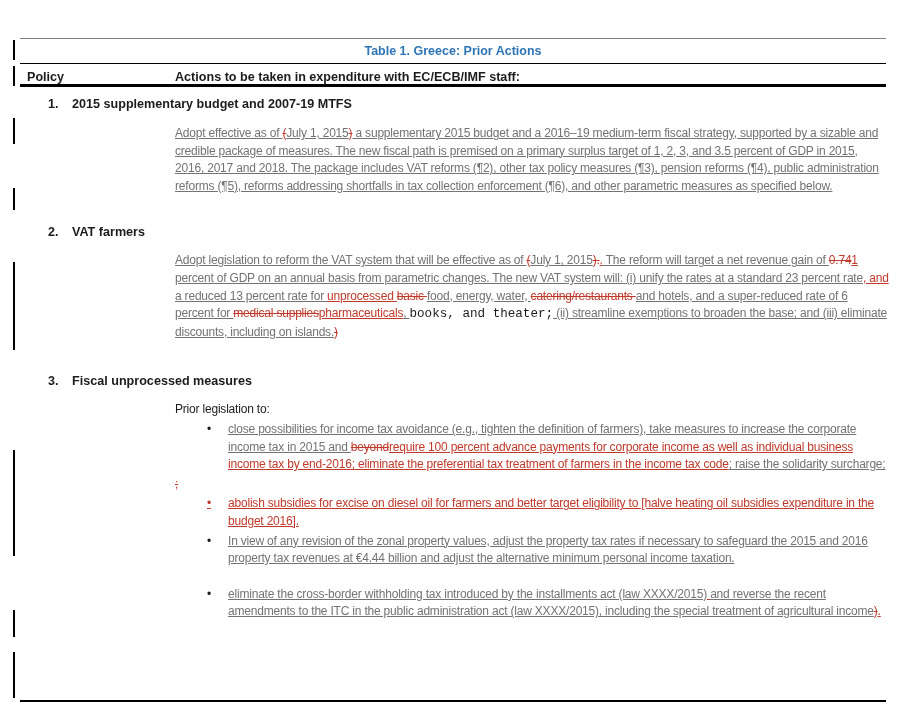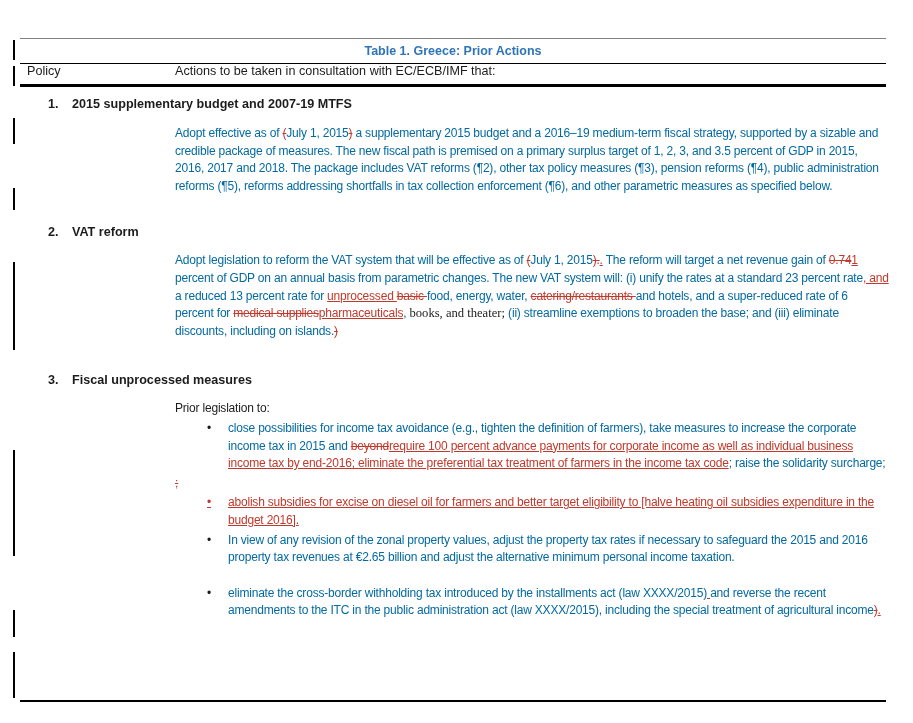--- a/index.html
+++ b/index.html
@@ -10,22 +10,22 @@
   .page{position:relative;width:913px;height:723px;}
   .change-bar{position:absolute;left:13px;width:2px;background:#000;}
   .sheet{position:absolute;left:20px;top:38px;width:866px;}
   .title-row{
     border-top:1px solid var(--border_gray);
     height:24px;display:flex;align-items:center;justify-content:center;
     color:var(--title_blue);font-weight:bold;font-size:12.5px;
   }
   .header-row{
     border-top:1px solid #000;border-bottom:3px solid #000;
-    height:20px;display:flex;align-items:flex-start;
-    font-weight:normal;font-size:12.6px;
+    height:20px;display:flex;align-items:flex-end;
+    font-weight:bold;font-size:12.6px;
   }
   .cell-policy{width:148px;padding-left:7px;}
   .cell-actions{flex:1;}
   .docbody{font-size:12px;line-height:17.6px;letter-spacing:-0.2px;}
   .item-heading{font-weight:bold;font-size:12.6px;line-height:16px;display:flex;letter-spacing:0;}
   .item-heading .num{margin-left:28px;width:24px;flex-shrink:0;}
   .ih1{margin-top:9px;}
   .ih2{margin-top:29px;}
   .ih3{margin-top:32px;}
   .para{margin-left:155px;width:714px;}
@@ -35,24 +35,24 @@
   .bullets{margin-top:2px;}
   .bullet-row{display:flex;margin-left:187px;}
   .bullet-row .marker{width:21px;flex-shrink:0;}
   .bullet-row .marker.red{color:var(--track_red);text-decoration:underline;}
   .bullet-row .btext{width:668px;}
   .row-b1{margin-top:2px;}
   .row-stray{margin-left:155px;margin-top:2px;}
   .row-b2{margin-top:2px;}
   .row-b3{margin-top:2px;}
   .row-b4{margin-top:18px;}
-  .seg-n{color:#0369a1;}
+  .seg-n{color:#737373;text-decoration:underline;}
   .seg-d{color:var(--track_red);text-decoration:line-through;}
   .seg-i{color:var(--track_red);text-decoration:underline;}
-  .seg-serif{font-family:Liberation Serif, serif;font-size:12.6px;letter-spacing:0;}
+  .seg-serif{font-family:Liberation Mono, monospace;font-size:12.6px;letter-spacing:0;}
   .bottom-line{position:absolute;left:20px;top:700px;width:866px;border-top:2px solid #000;height:0;}
 </style>
 </head>
 <body>
 
 <div class="page">
 
   <div class="change-bar" style="top:40px;height:20px;"></div>
   <div class="change-bar" style="top:66px;height:20px;"></div>
   <div class="change-bar" style="top:118px;height:26px;"></div>
@@ -61,34 +61,34 @@
   <div class="change-bar" style="top:450px;height:106px;"></div>
   <div class="change-bar" style="top:610px;height:27px;"></div>
   <div class="change-bar" style="top:652px;height:46px;"></div>
 
   <div class="sheet">
 
     <div class="title-row">Table 1. Greece: Prior Actions</div>
 
     <div class="header-row">
       <div class="cell-policy">Policy</div>
-      <div class="cell-actions">Actions to be taken in consultation with EC/ECB/IMF that:</div>
+      <div class="cell-actions">Actions to be taken in expenditure with EC/ECB/IMF staff:</div>
     </div>
 
     <div class="docbody">
 
       <div class="item-heading ih1">
         <span class="num">1.</span>
         <span class="h">2015 supplementary budget and 2007-19 MTFS</span>
       </div>
       <div class="para para1"><span class="seg-n">Adopt effective as of </span><span class="seg-d">(</span><span class="seg-n">July 1, 2015</span><span class="seg-d">)</span><span class="seg-n"> a supplementary 2015 budget and a 2016–19 medium-term fiscal strategy, supported by a sizable and credible package of measures. The new fiscal path is premised on a primary surplus target of 1, 2, 3, and 3.5 percent of GDP in 2015, 2016, 2017 and 2018. The package includes VAT reforms (¶2), other tax policy measures (¶3), pension reforms (¶4), public administration reforms (¶5), reforms addressing shortfalls in tax collection enforcement (¶6), and other parametric measures as specified below.</span></div>
 
       <div class="item-heading ih2">
         <span class="num">2.</span>
-        <span class="h">VAT reform</span>
+        <span class="h">VAT farmers</span>
       </div>
       <div class="para para2"><span class="seg-n">Adopt legislation to reform the VAT system that will be effective as of </span><span class="seg-d">(</span><span class="seg-n">July 1, 2015</span><span class="seg-d">).</span><span class="seg-i">.</span><span class="seg-n"> The reform will target a net revenue gain of </span><span class="seg-d">0.74</span><span class="seg-i">1</span><span class="seg-n"> percent of GDP on an annual basis from parametric changes. The new VAT system will: (i) unify the rates at a standard 23 percent rate</span><span class="seg-i">, and</span><span class="seg-n"> a reduced 13 percent rate for </span><span class="seg-i">unprocessed </span><span class="seg-d">basic </span><span class="seg-n">food, energy, water, </span><span class="seg-d">catering/restaurants </span><span class="seg-n">and hotels, and a super-reduced rate of 6 percent for </span><span class="seg-d">medical supplies</span><span class="seg-i">pharmaceuticals</span><span class="seg-n">, </span><span class="seg-serif">books, and theater;</span><span class="seg-n"> (ii) streamline exemptions to broaden the base; and (iii) eliminate discounts, including on islands.</span><span class="seg-d">)</span></div>
 
       <div class="item-heading ih3">
         <span class="num">3.</span>
         <span class="h">Fiscal unprocessed measures</span>
       </div>
       <div class="intro">Prior legislation to:</div>
 
       <div class="bullets">
@@ -100,21 +100,21 @@
 
         <div class="row-stray"><span class="seg-d">;</span></div>
 
         <div class="bullet-row row-b2">
           <span class="marker red">•</span>
           <span class="btext"><span class="seg-i">abolish subsidies for excise on diesel oil for farmers and better target eligibility to [halve heating oil subsidies expenditure in the budget 2016].</span></span>
         </div>
 
         <div class="bullet-row row-b3">
           <span class="marker">•</span>
-          <span class="btext"><span class="seg-n">In view of any revision of the zonal property values, adjust the property tax rates if necessary to safeguard the 2015 and 2016 property tax revenues at €2.65 billion and adjust the alternative minimum personal income taxation.</span></span>
+          <span class="btext"><span class="seg-n">In view of any revision of the zonal property values, adjust the property tax rates if necessary to safeguard the 2015 and 2016 property tax revenues at €4.44 billion and adjust the alternative minimum personal income taxation.</span></span>
         </div>
 
         <div class="bullet-row row-b4">
           <span class="marker">•</span>
           <span class="btext"><span class="seg-n">eliminate the cross-border withholding tax introduced by the installments act (law XXXX/2015)</span><span class="seg-i"> </span><span class="seg-n">and reverse the recent amendments to the ITC in the public administration act (law XXXX/2015), including the special treatment of agricultural income</span><span class="seg-d">)</span><span class="seg-i">.</span></span>
         </div>
 
       </div>
     </div>
   </div>

